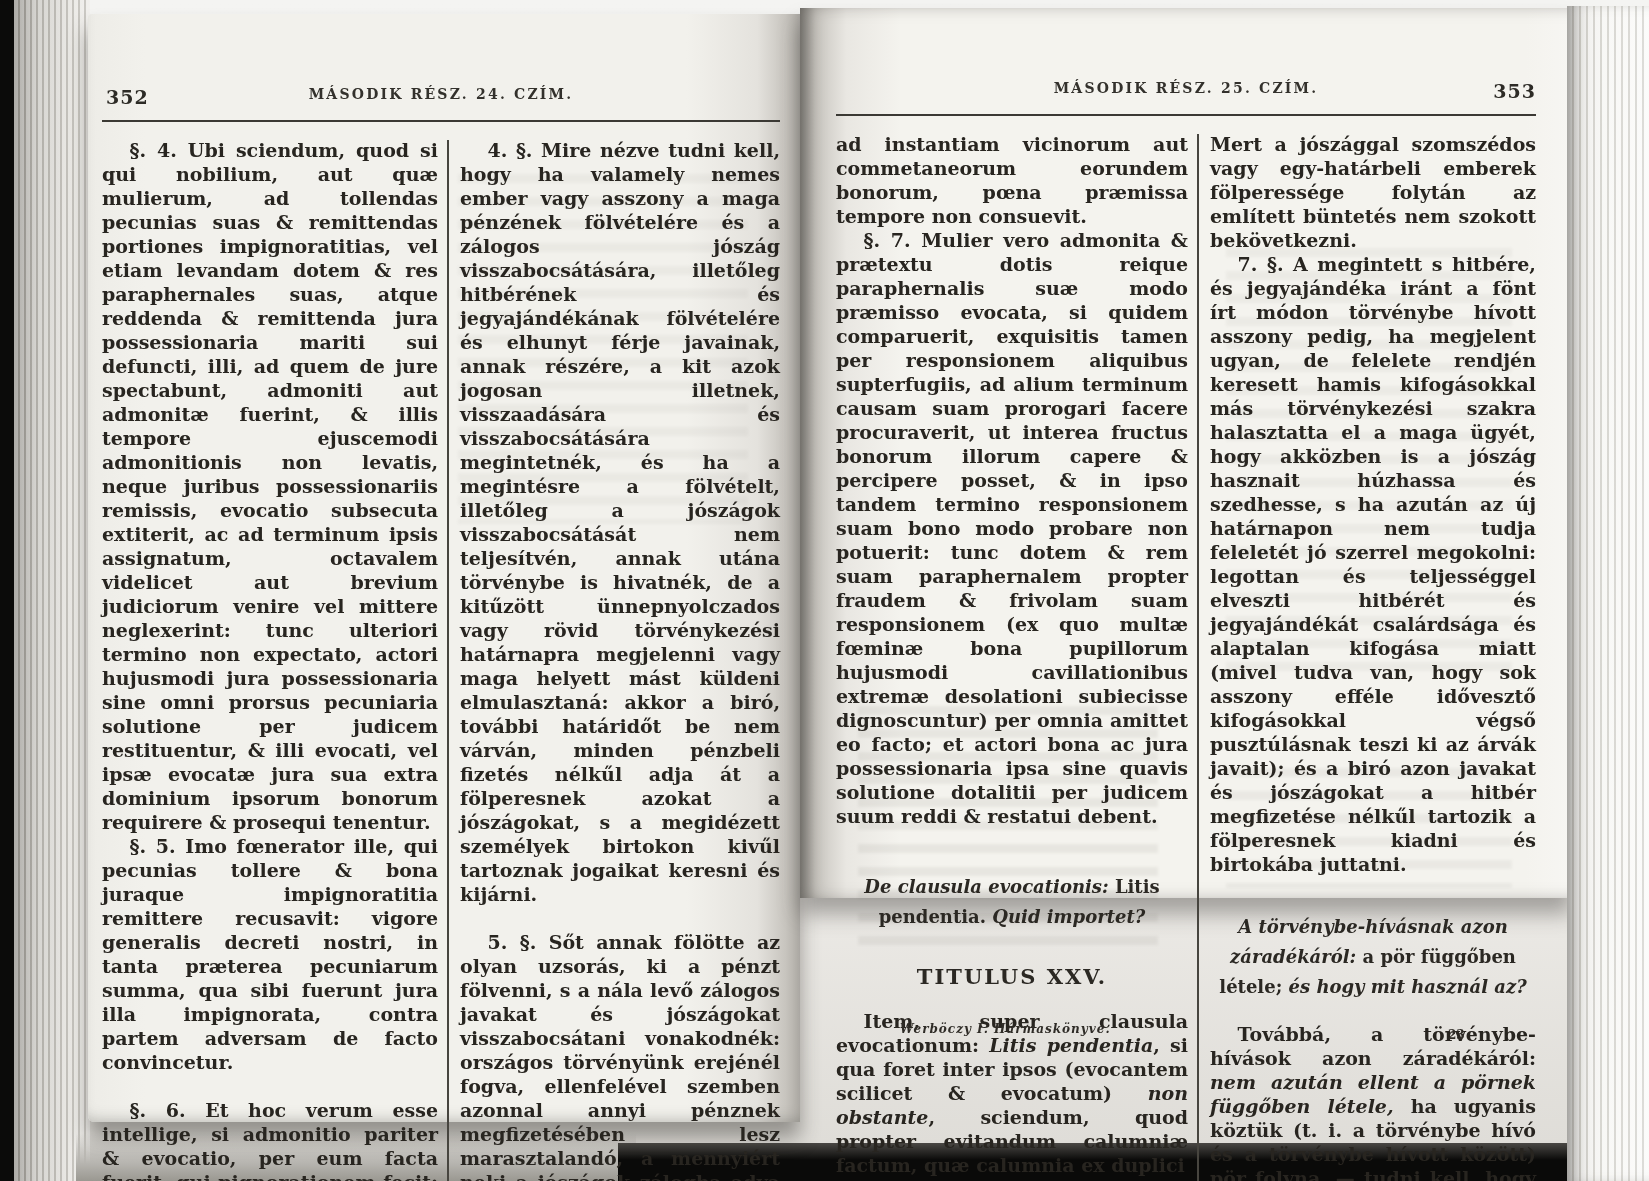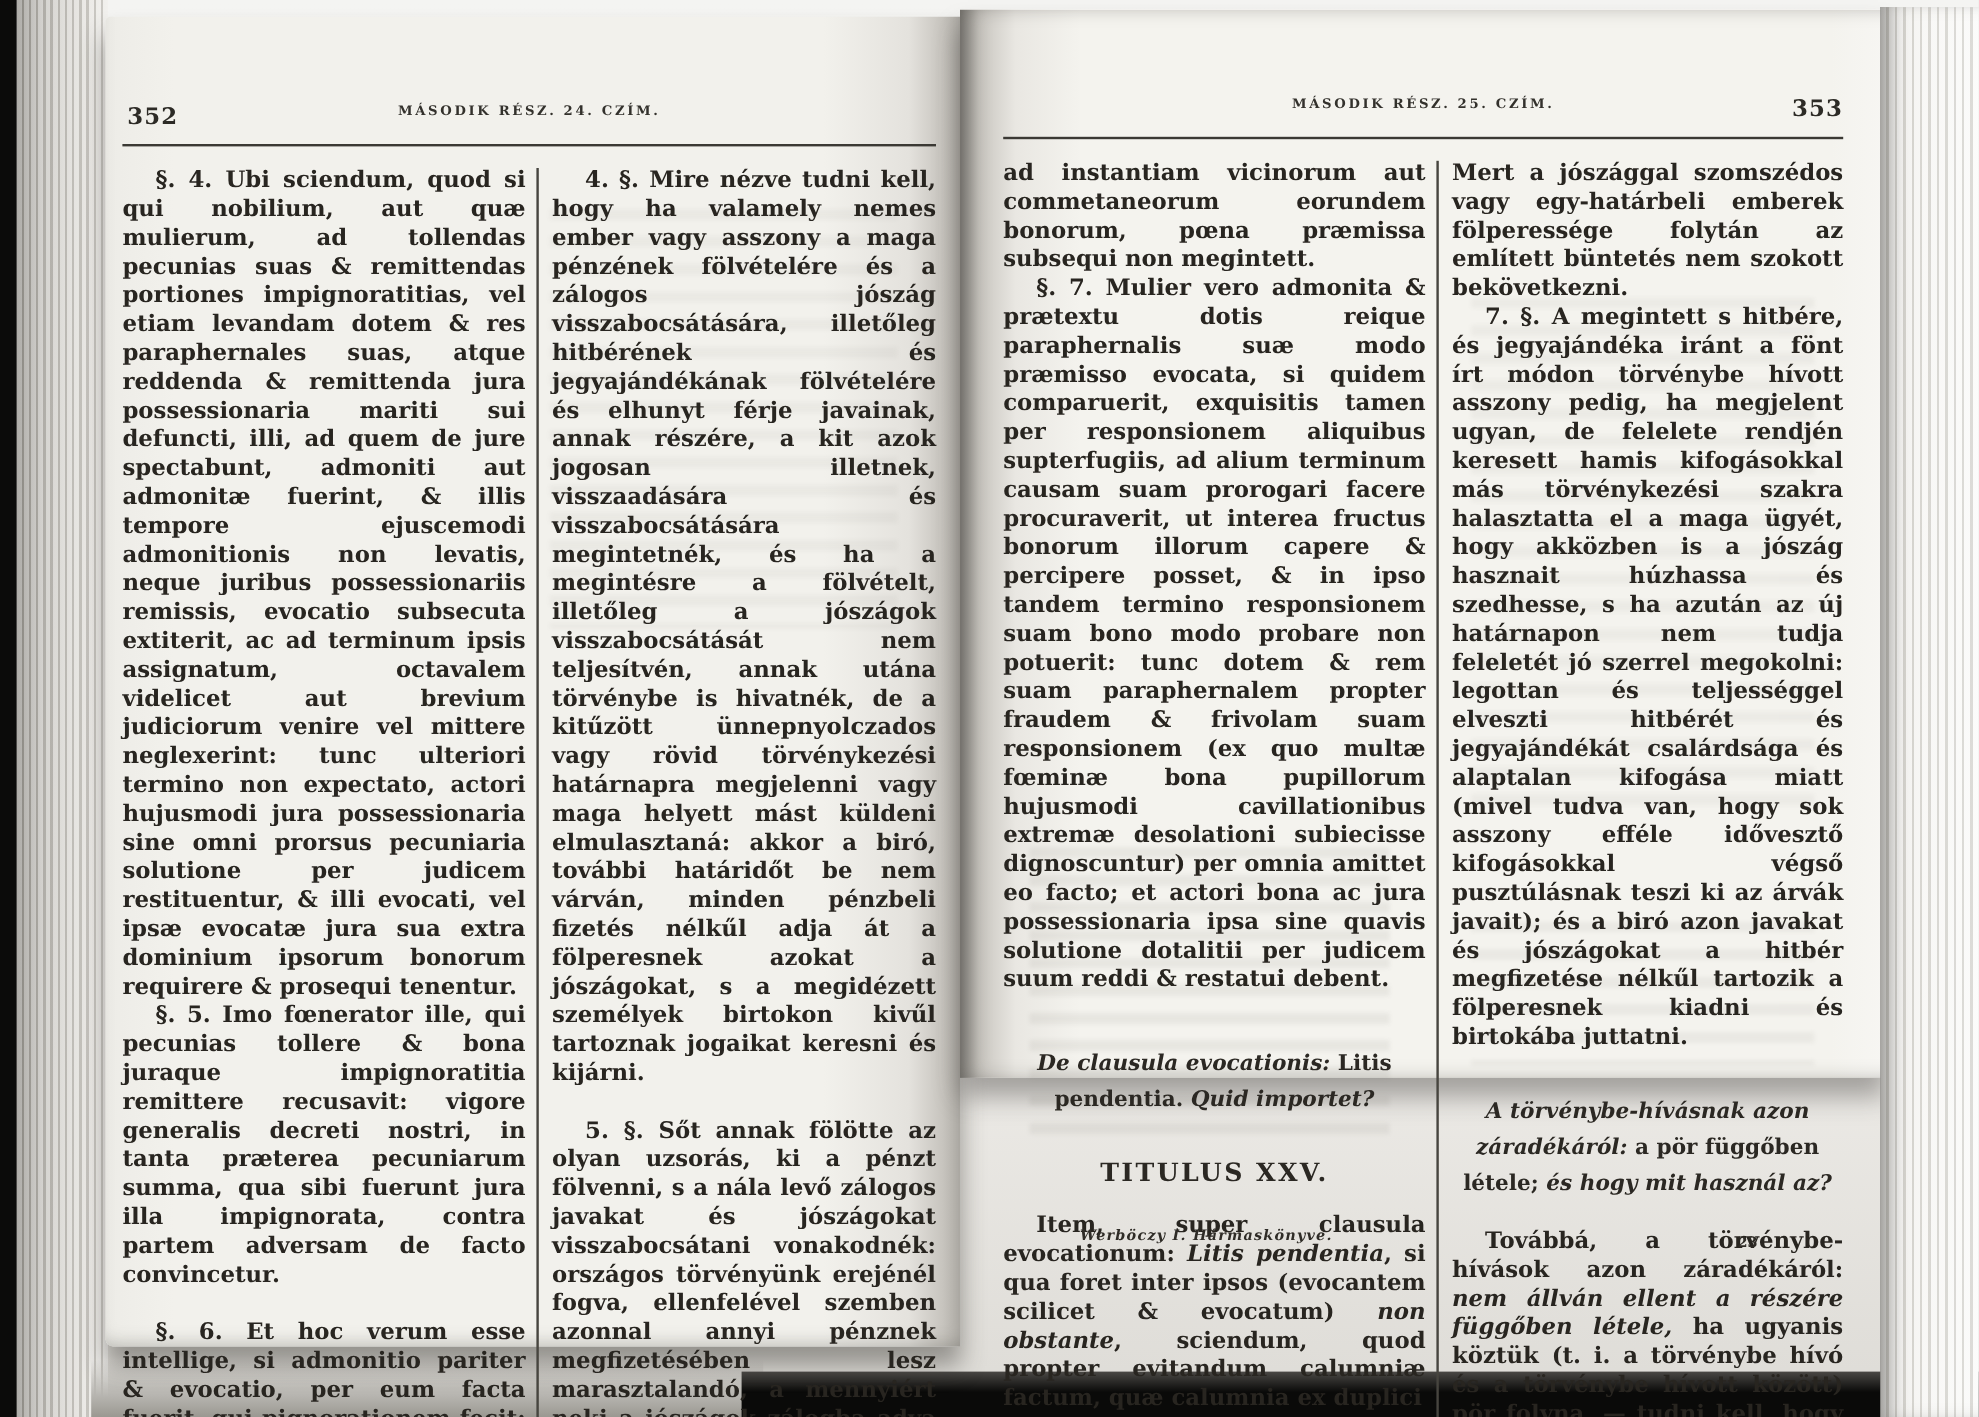--- a/index.html
+++ b/index.html
@@ -48,21 +48,21 @@
   .g3{left:426px;top:240px;width:286px;height:430px;opacity:.06;}
   .g4{left:426px;top:760px;width:286px;height:120px;opacity:.07;}
   
   .inner{position:absolute;top:72px;z-index:2;}
   .page-left .inner{left:14px;width:678px;}
   .page-right .inner{left:36px;width:700px;}
   .page-head{position:relative;height:26px;}
   .pagenum{position:absolute;top:0;font-size:19px;color:#2d2b26;letter-spacing:1px;}
   .pagenum.pn-left{left:4px;}
   .pagenum.pn-right{right:0;}
-  .running{display:block;text-align:center;font-size:11px;letter-spacing:2.2px;color:#33312c;}
+  .running{display:block;text-align:center;font-size:14px;letter-spacing:2.2px;color:#33312c;}
   .headrule{margin-top:8px;border-top:2px solid #3b3934;}
   .cols{display:flex;margin-top:16px;align-items:stretch;}
   .colrule{width:2px;background:#47453f;margin:2px 11px 8px 9px;}
   .page-left  .col-a{width:336px;}
   .page-right .col-a{width:352px;}
   .col-b{flex:1;}
   p{margin:0;font-size:19px;line-height:24px;color:#282520;
     text-align:justify;text-indent:1.45em;}
   p.cont{text-indent:0;}
   p.gap-before{margin-top:24px;}
@@ -119,38 +119,38 @@
     <div class="ghost g4"></div>
     <div class="inner">
       <div class="page-head">
         <span class="running">MÁSODIK RÉSZ. 25. CZÍM.</span>
         <span class="pagenum pn-right">353</span>
       </div>
       <div class="headrule"></div>
       <div class="cols">
 
         <div class="col-a">
-          <p class="cont">ad instantiam vicinorum aut commetaneorum eorundem bonorum, pœna præmissa subsequi non megintett.</p>
+          <p class="cont">ad instantiam vicinorum aut commetaneorum eorundem bonorum, pœna præmissa tempore non consuevit.</p>
           <p>§. 7. Mulier vero admonita &amp; prætextu dotis reique paraphernalis suæ modo præmisso evocata, si quidem comparuerit, exquisitis tamen per responsionem aliquibus supterfugiis, ad alium terminum causam suam prorogari facere procuraverit, ut interea fructus bonorum illorum capere &amp; percipere posset, &amp; in ipso tandem termino responsionem suam bono modo probare non potuerit: tunc dotem &amp; rem suam paraphernalem propter fraudem &amp; frivolam suam responsionem (ex quo multæ fœminæ bona pupillorum hujusmodi cavillationibus extremæ desolationi subiecisse dignoscuntur) per omnia amittet eo facto; et actori bona ac jura possessionaria ipsa sine quavis solutione dotalitii per judicem suum reddi &amp; restatui debent.</p>
           <div class="chapter-head">
             <span class="it">De clausula evocationis:</span><span class="rom"> Litis pendentia. </span><span class="it">Quid importet?</span>
           </div>
           <div class="section-title">TITULUS XXV.</div>
           <p class="after-title"><span>Item, super clausula evocationum: </span><span class="it">Litis pendentia</span><span>, si qua foret inter ipsos (evocantem scilicet &amp; evocatum) </span><span class="it">non obstante</span><span>, sciendum, quod propter evitandum calumniæ factum, quæ calumnia ex duplici</span></p>
         </div>
 
         <div class="colrule"></div>
 
         <div class="col-b">
           <p class="cont">Mert a jószággal szomszédos vagy egy-határbeli emberek fölperessége folytán az említett büntetés nem szokott bekövetkezni.</p>
           <p>7. §. A megintett s hitbére, és jegyajándéka iránt a fönt írt módon törvénybe hívott asszony pedig, ha megjelent ugyan, de felelete rendjén keresett hamis kifogásokkal más törvénykezési szakra halasztatta el a maga ügyét, hogy akközben is a jószág hasznait húzhassa és szedhesse, s ha azután az új határnapon nem tudja feleletét jó szerrel megokolni: legottan és teljességgel elveszti hitbérét és jegyajándékát csalárdsága és alaptalan kifogása miatt (mivel tudva van, hogy sok asszony efféle idővesztő kifogásokkal végső pusztúlásnak teszi ki az árvák javait); és a biró azon javakat és jószágokat a hitbér megfizetése nélkűl tartozik a fölperesnek kiadni és birtokába juttatni.</p>
           <div class="chapter-head hu">
             <span class="it">A törvénybe-hívásnak azon záradékáról:</span><span class="rom"> a pör függőben létele; </span><span class="it">és hogy mit használ az?</span>
           </div>
-          <p class="after-title"><span>Továbbá, a törvénybe-hívások azon záradékáról: </span><span class="it">nem állván ellent a részére függőben létele,</span><span> ha ugyanis köztük (t. i. a törvénybe hívó és a törvénybe hívott között) pör folyna, — tudni kell, hogy a</span></p>
+          <p class="after-title"><span>Továbbá, a törvénybe-hívások azon záradékáról: </span><span class="it">nem azután ellent a pörnek függőben létele,</span><span> ha ugyanis köztük (t. i. a törvénybe hívó és a törvénybe hívott között) pör folyna, — tudni kell, hogy a</span></p>
         </div>
 
       </div>
     </div>
     <div class="foot">
       <span class="signature">Werböczy I. Hármaskönyve.</span>
       <span class="sheet">23</span>
     </div>
   </div>
 

